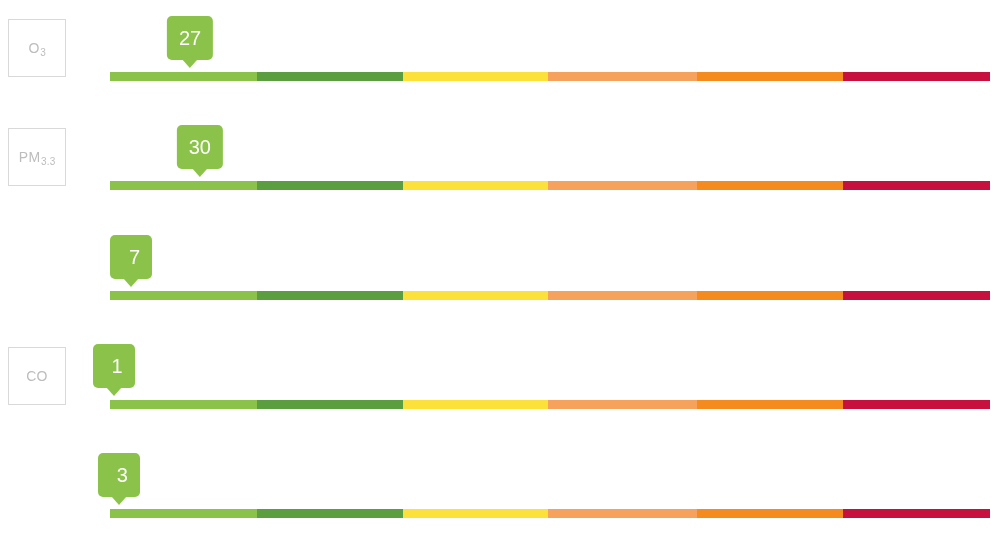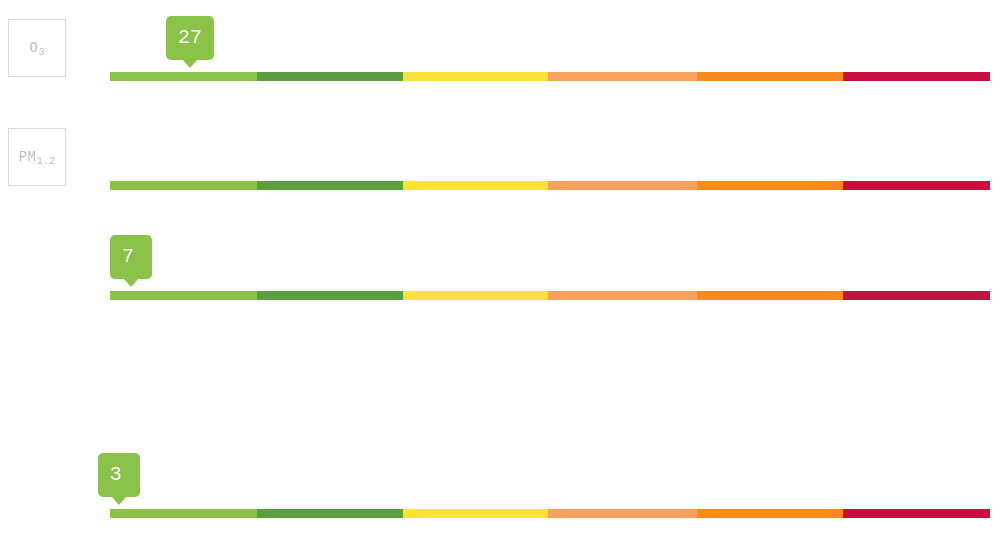--- a/index.html
+++ b/index.html
@@ -13,21 +13,20 @@
     background: #ffffff;
     font-family: "Liberation Sans", sans-serif;
     overflow: hidden;
     position: relative;
   }
 
   #chart {
     position: relative;
     width: 1000px;
     height: 544px;
-    font-family: Liberation Mono, monospace;
   }
 
   .pollutant-row {
     position: absolute;
     left: 0;
     width: 1000px;
     height: 109px;
   }
 
   
@@ -76,21 +75,21 @@
   
   .value-bubble {
     position: absolute;
     top: 16px;
     transform: translateX(-50%);
     min-width: 42px;
     height: 44px;
     border-radius: 5px;
     display: flex;
     align-items: center;
-    justify-content: flex-start;
+    justify-content: flex-end;
     padding: 0 12px;
     box-sizing: border-box;
   }
   .value-text {
     color: #ffffff;
     font-size: 20px;
     line-height: 1;
     font-weight: normal;
     white-space: nowrap;
   }
@@ -123,42 +122,63 @@
         <div class="scale-seg" style="background: rgb(245, 138, 30); width: 16.6%;"></div>
         <div class="scale-seg" style="background: rgb(200, 16, 62); width: 16.7%;"></div>
       </div>
       <div class="value-bubble" style="background: rgb(139, 195, 74); left: 190.08px;">
         <span class="value-text">27</span>
         <div class="bubble-pointer" style="border-top-color: rgb(139, 195, 74);"></div>
       </div>
     </div>
     <div class="pollutant-row" style="top: 109px;">
       <div class="label-box">
-        <span class="label-text"><span>PM</span><sub>1.2</sub></span>
+        <span class="label-text"><span>PM</span><sub>3.3</sub></span>
       </div>
       <div class="scale-bar">
         <div class="scale-seg" style="background: rgb(139, 195, 74); width: 16.7%;"></div>
         <div class="scale-seg" style="background: rgb(90, 158, 63); width: 16.6%;"></div>
         <div class="scale-seg" style="background: rgb(251, 225, 57); width: 16.5%;"></div>
         <div class="scale-seg" style="background: rgb(246, 161, 92); width: 16.9%;"></div>
         <div class="scale-seg" style="background: rgb(245, 138, 30); width: 16.6%;"></div>
         <div class="scale-seg" style="background: rgb(200, 16, 62); width: 16.7%;"></div>
+      </div>
+      <div class="value-bubble" style="background: rgb(139, 195, 74); left: 199.76px;">
+        <span class="value-text">30</span>
+        <div class="bubble-pointer" style="border-top-color: rgb(139, 195, 74);"></div>
       </div>
     </div>
     <div class="pollutant-row" style="top: 219px;">
       <div class="scale-bar">
         <div class="scale-seg" style="background: rgb(139, 195, 74); width: 16.7%;"></div>
         <div class="scale-seg" style="background: rgb(90, 158, 63); width: 16.6%;"></div>
         <div class="scale-seg" style="background: rgb(251, 225, 57); width: 16.5%;"></div>
         <div class="scale-seg" style="background: rgb(246, 161, 92); width: 16.9%;"></div>
         <div class="scale-seg" style="background: rgb(245, 138, 30); width: 16.6%;"></div>
         <div class="scale-seg" style="background: rgb(200, 16, 62); width: 16.7%;"></div>
       </div>
       <div class="value-bubble" style="background: rgb(139, 195, 74); left: 131.12px;">
         <span class="value-text">7</span>
+        <div class="bubble-pointer" style="border-top-color: rgb(139, 195, 74);"></div>
+      </div>
+    </div>
+    <div class="pollutant-row" style="top: 328px;">
+      <div class="label-box">
+        <span class="label-text"><span>CO</span></span>
+      </div>
+      <div class="scale-bar">
+        <div class="scale-seg" style="background: rgb(139, 195, 74); width: 16.7%;"></div>
+        <div class="scale-seg" style="background: rgb(90, 158, 63); width: 16.6%;"></div>
+        <div class="scale-seg" style="background: rgb(251, 225, 57); width: 16.5%;"></div>
+        <div class="scale-seg" style="background: rgb(246, 161, 92); width: 16.9%;"></div>
+        <div class="scale-seg" style="background: rgb(245, 138, 30); width: 16.6%;"></div>
+        <div class="scale-seg" style="background: rgb(200, 16, 62); width: 16.7%;"></div>
+      </div>
+      <div class="value-bubble" style="background: rgb(139, 195, 74); left: 113.52px;">
+        <span class="value-text">1</span>
         <div class="bubble-pointer" style="border-top-color: rgb(139, 195, 74);"></div>
       </div>
     </div>
     <div class="pollutant-row" style="top: 437px;">
       <div class="scale-bar">
         <div class="scale-seg" style="background: rgb(139, 195, 74); width: 16.7%;"></div>
         <div class="scale-seg" style="background: rgb(90, 158, 63); width: 16.6%;"></div>
         <div class="scale-seg" style="background: rgb(251, 225, 57); width: 16.5%;"></div>
         <div class="scale-seg" style="background: rgb(246, 161, 92); width: 16.9%;"></div>
         <div class="scale-seg" style="background: rgb(245, 138, 30); width: 16.6%;"></div>

